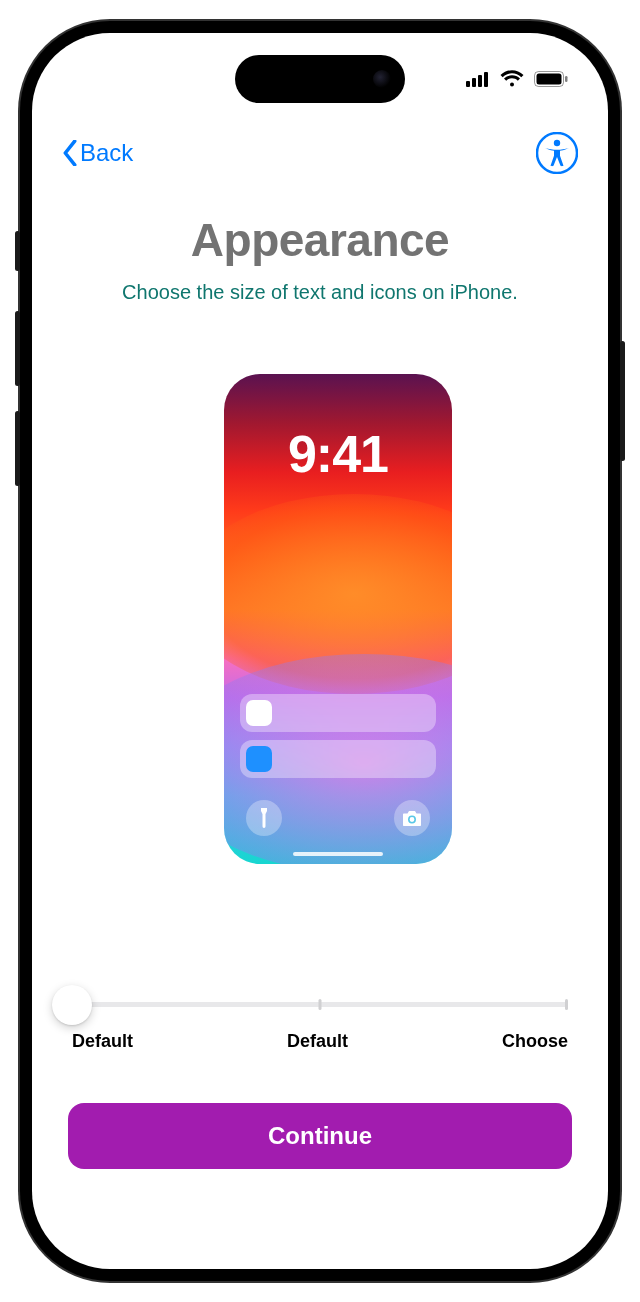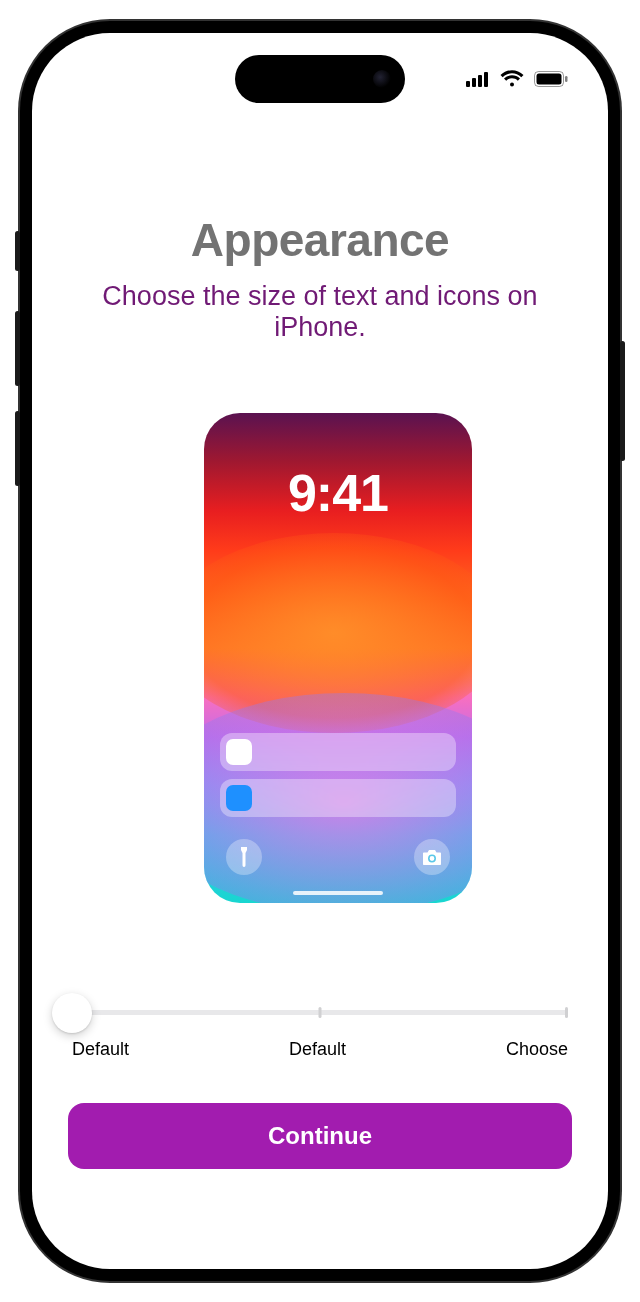--- a/index.html
+++ b/index.html
@@ -120,33 +120,33 @@
       text-align: center;
     }
     .title {
       font-size: 46px;
       font-weight: 700;
       color: #737373;
       margin-top: 10px;
       letter-spacing: -0.5px;
     }
     .subtitle {
-      font-size: 27px;
-      color: #701a75;
+      font-size: 20px;
+      color: #0f766e;
       margin-top: 14px;
       font-weight: 400;
     }
 
     .preview-area {
       margin-top: 70px;
       display: flex;
       justify-content: center;
     }
     .mini-phone {
-      width: 268px;
+      width: 228px;
       height: 490px;
       border-radius: 36px;
       overflow: hidden;
       position: relative;
       background: linear-gradient(180deg,
         #5a1250 0%,
         #a01830 10%,
         #e81e20 20%,
         #ff3b1a 28%,
         #ff6a1f 38%,
@@ -229,23 +229,24 @@
       left: 50%;
       transform: translateX(-50%);
       width: 90px;
       height: 4px;
       border-radius: 3px;
       background: rgba(255,255,255,0.85);
     }
 
     .slider-wrap {
       position: absolute;
-      bottom: 209px;
+      bottom: 217px;
       left: 40px;
       right: 40px;
+      font-weight: bold;
     }
     .slider-track {
       position: relative;
       height: 5px;
       background: #e8e8ea;
       border-radius: 3px;
       cursor: pointer;
     }
     .slider-tick {
       position: absolute;
@@ -325,20 +326,35 @@
       </span>
       <span>
         <svg width="34" height="16" viewBox="0 0 34 16">
             <rect x="0.5" y="0.5" width="29" height="15" rx="4" fill="none" stroke="#000" stroke-opacity="0.4"></rect>
             <rect x="2.5" y="2.5" width="25" height="11" rx="2.5" fill="#000"></rect>
             <rect x="31" y="5" width="2.5" height="6" rx="1.2" fill="#000" fill-opacity="0.5"></rect>
           </svg>
       </span>
     </div>
 
+    <div class="nav-bar">
+      <div class="back-btn">
+        <svg class="back-chevron" viewBox="0 0 12 22">
+            <path d="M10 1 L2 11 L10 21" stroke="#007aff" stroke-width="3" fill="none" stroke-linecap="round" stroke-linejoin="round"></path>
+          </svg>
+        <span>Back</span>
+      </div>
+      <div class="ax-btn">
+        <svg width="42" height="42" viewBox="0 0 42 42">
+          <circle cx="21" cy="21" r="20" fill="none" stroke="#007aff" stroke-width="2.5"></circle>
+          <circle cx="21" cy="11" r="3.2" fill="#007aff"></circle>
+          <path d="M9 16c4 1.2 8 1.8 12 1.8s8-0.6 12-1.8c0 0-5 2.5-9 2.8v5l3.5 10c0 0-2.5 1-3.2-0.5L21 25l-3.3 8.3c-0.7 1.5-3.2 0.5-3.2 0.5l3.5-10v-5c-4-0.3-9-2.8-9-2.8z" fill="#007aff"></path>
+        </svg>
+      </div>
+    </div>
 
     <div class="content">
       <h1 class="title">Appearance</h1>
       <p class="subtitle">Choose the size of text and icons on iPhone.</p>
 
       <div class="preview-area">
         <div class="mini-phone">
           <div class="mini-wave1"></div>
           <div class="mini-wave2"></div>
           <div class="mini-time">9:41</div>

